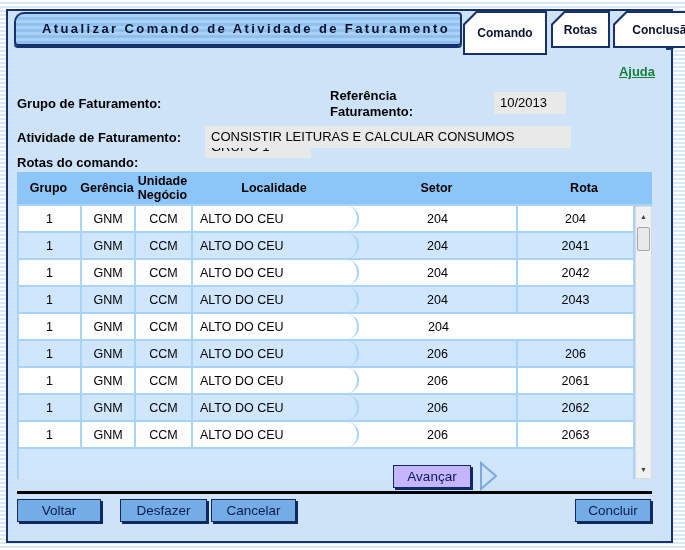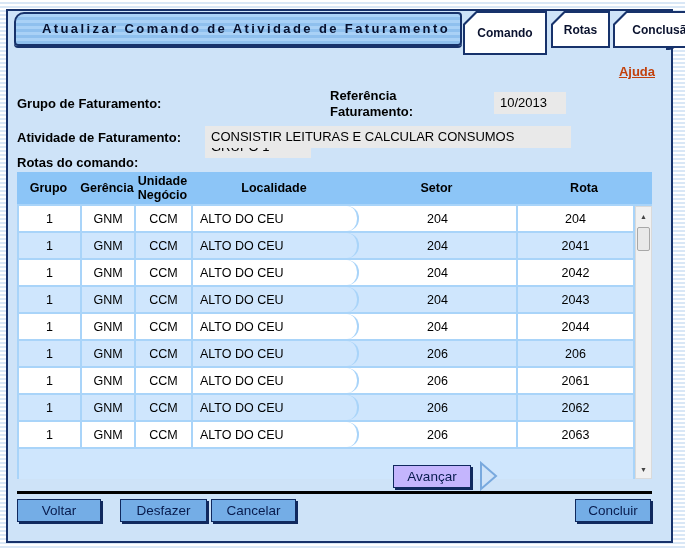--- a/index.html
+++ b/index.html
@@ -36,21 +36,21 @@
   .tab-1{left:551px;top:11px;width:59px;height:37px;}
   .tab-2{left:613px;top:11px;width:57px;height:37px;padding-left:43px;}
   .tab-bracket{
     position:absolute;z-index:3;left:666px;top:14px;width:11px;height:36px;
     box-sizing:border-box;background:#ffffff;border:2px solid #17326b;
     border-radius:0 8px 8px 0;
   }
   
   .help{
     position:absolute;right:30px;top:64px;z-index:2;
-    font-size:13px;font-weight:bold;color:#c2410c;text-decoration:underline;cursor:pointer;
+    font-size:13px;font-weight:bold;color:#15803d;text-decoration:underline;cursor:pointer;
   }
   
   .flabel{position:absolute;font-size:13px;font-weight:bold;color:#000;z-index:2;}
   .l-grupo{left:17px;top:96px;}
   .l-ref{left:330px;top:88px;width:112px;line-height:16px;}
   .l-atv{left:17px;top:130px;}
   .l-rotas{left:17px;top:155px;}
   .fvalue{
     position:absolute;height:22px;box-sizing:border-box;background:#e9e9e9;
     font-size:13px;color:#000;line-height:22px;padding-left:6px;z-index:2;
@@ -186,21 +186,20 @@
         <div class="td left">ALTO DO CEU</div>
         <div class="td">204</div>
         <div class="td">2043</div>
       </div>
       <div class="trow">
         <div class="td">1</div>
         <div class="td">GNM</div>
         <div class="td">CCM</div>
         <div class="td left">ALTO DO CEU</div>
         <div class="td">204</div>
-        <div class="td">2044</div>
       </div>
       <div class="trow alt">
         <div class="td">1</div>
         <div class="td">GNM</div>
         <div class="td">CCM</div>
         <div class="td left">ALTO DO CEU</div>
         <div class="td">206</div>
         <div class="td">206</div>
       </div>
       <div class="trow">

